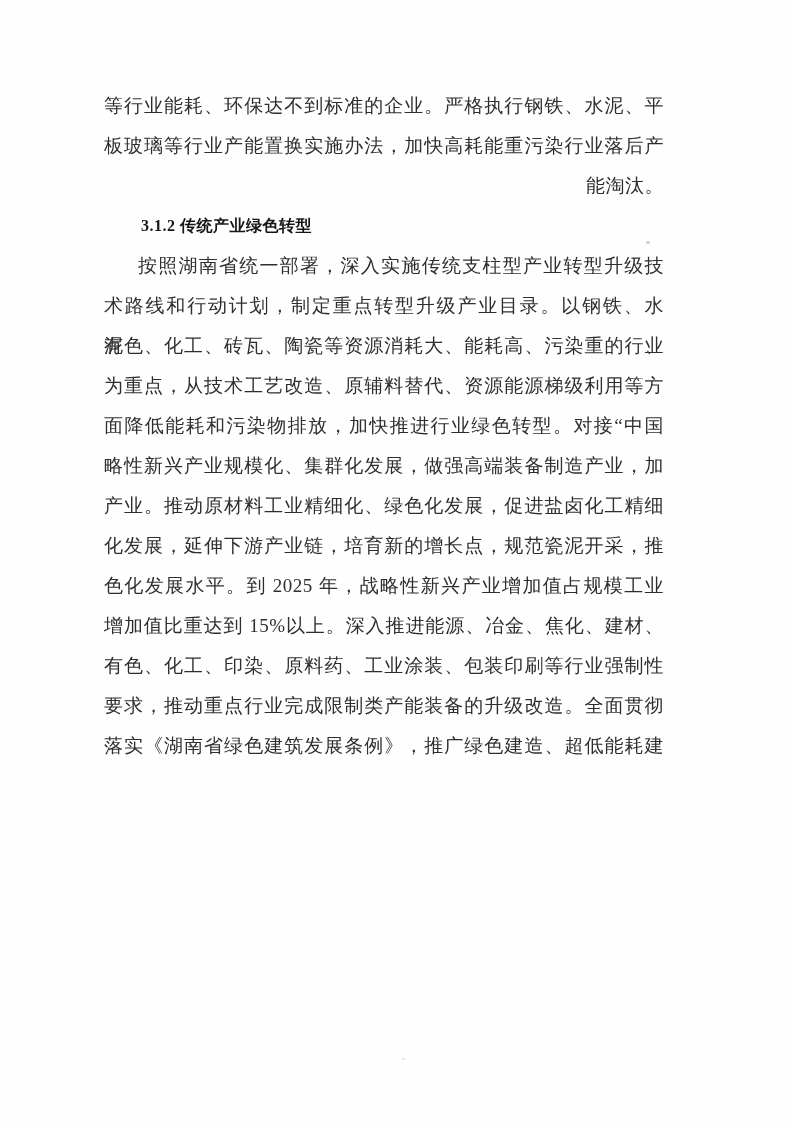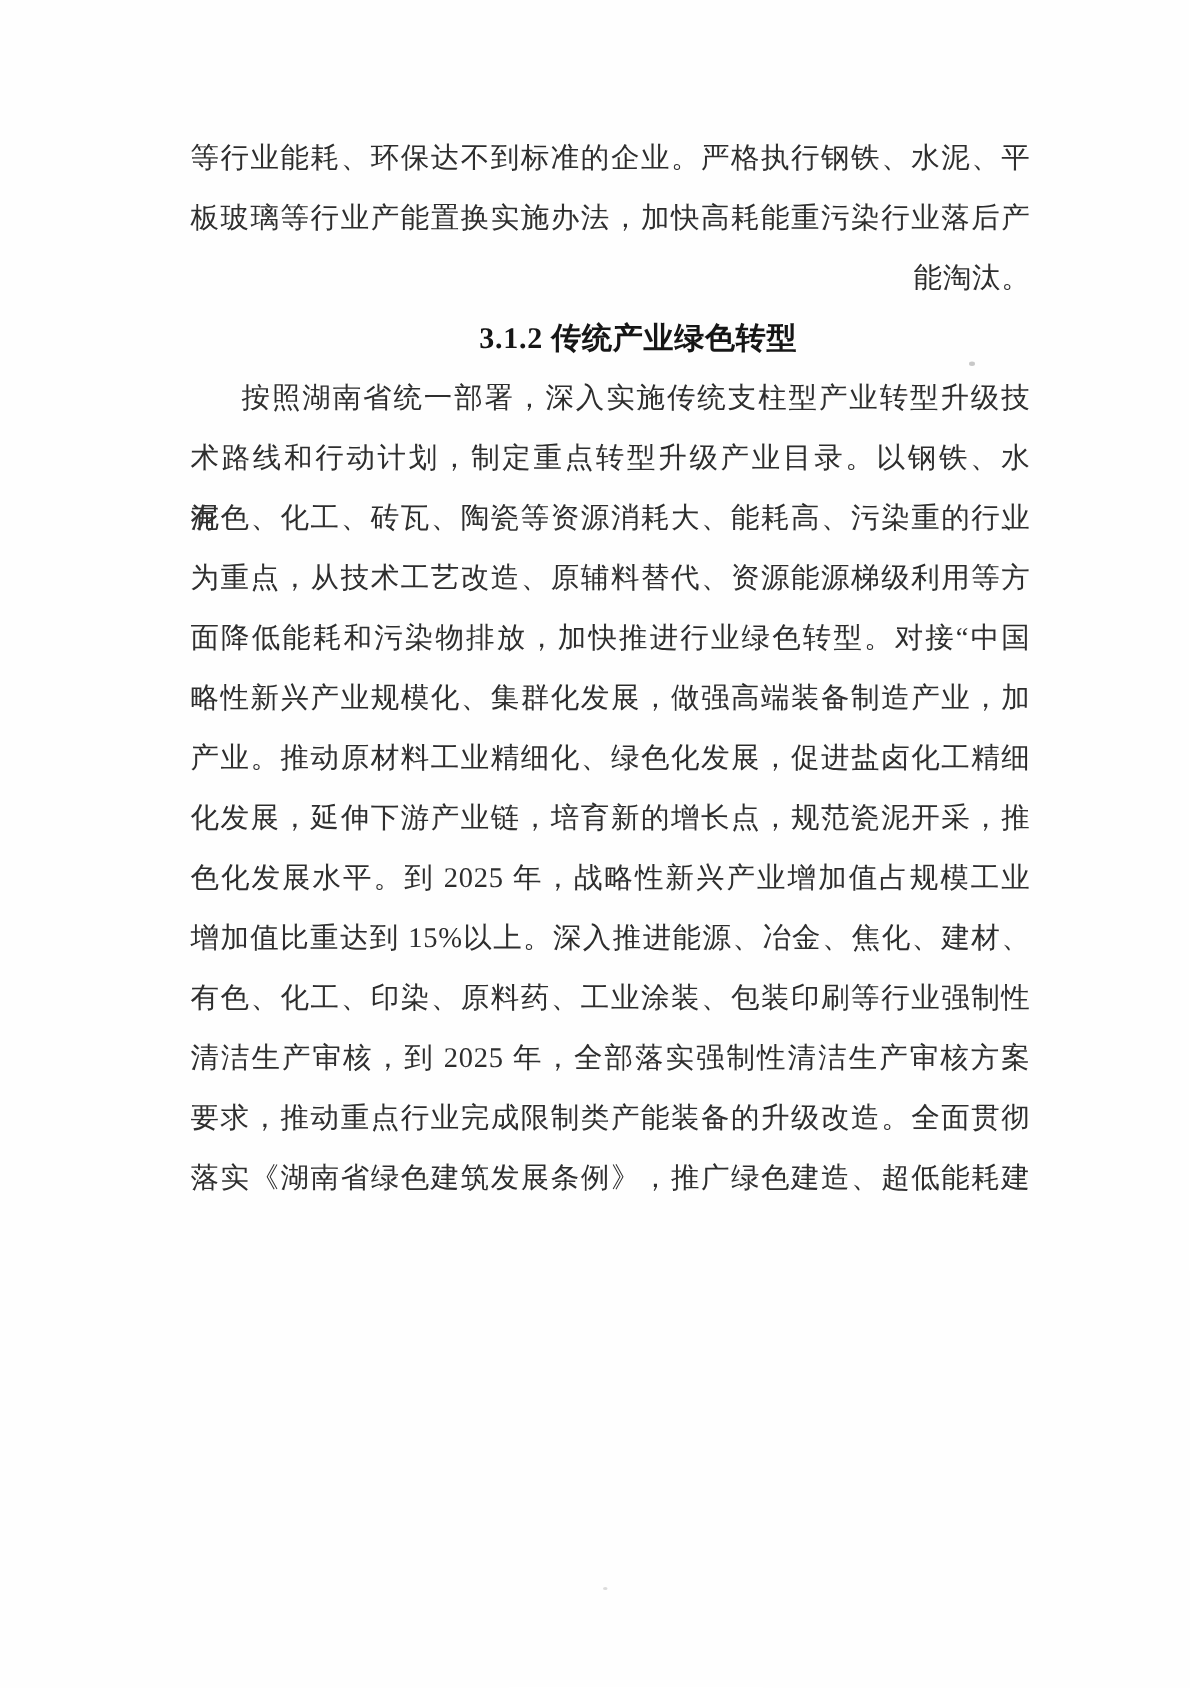--- a/index.html
+++ b/index.html
@@ -10,21 +10,21 @@
   .page {
     position: relative;
     width: 793px;
     height: 1125px;
     background: #fefefe;
     overflow: hidden;
     font-family: "Liberation Serif", "DejaVu Serif", serif;
   }
   .text-block {
     position: absolute;
-    left: 127px;
+    left: 104px;
     top: 86px;
     width: 560px;
   }
   .line {
     height: 40px;
     line-height: 40px;
     font-size: 19px;
     color: #2e2e2e;
     letter-spacing: 0.5px;
     white-space: nowrap;
@@ -37,23 +37,23 @@
   }
   .line.p-end {
     text-align: right;
   }
   .line.p-indent {
     text-indent: 34px;
   }
   .line.heading {
     font-weight: bold;
     color: #161616;
-    font-size: 20px;
+    font-size: 16px;
     text-indent: 37px;
-    text-align: center;
+    text-align: left;
   }
   .speck {
     position: absolute;
     background: #9a9a9a;
     border-radius: 50%;
     opacity: 0.55;
   }
   .speck-1 { left: 646px; top: 241px; width: 4px; height: 3px; }
   .speck-2 { left: 402px; top: 1058px; width: 3px; height: 2px; opacity: 0.35; }
 </style>
@@ -70,19 +70,18 @@
     <div class="line just">术路线和行动计划，制定重点转型升级产业目录。以钢铁、水泥、</div>
     <div class="line just">有色、化工、砖瓦、陶瓷等资源消耗大、能耗高、污染重的行业</div>
     <div class="line just">为重点，从技术工艺改造、原辅料替代、资源能源梯级利用等方</div>
     <div class="line just">面降低能耗和污染物排放，加快推进行业绿色转型。对接“中国</div>
     <div class="line just">略性新兴产业规模化、集群化发展，做强高端装备制造产业，加</div>
     <div class="line just">产业。推动原材料工业精细化、绿色化发展，促进盐卤化工精细</div>
     <div class="line just">化发展，延伸下游产业链，培育新的增长点，规范瓷泥开采，推</div>
     <div class="line just">色化发展水平。到 2025 年，战略性新兴产业增加值占规模工业</div>
     <div class="line just">增加值比重达到 15%以上。深入推进能源、冶金、焦化、建材、</div>
     <div class="line just">有色、化工、印染、原料药、工业涂装、包装印刷等行业强制性</div>
-    <div class="line just">清洁生产审核，到 2025 年，全部落实强制性清洁生产审核方案</div>
     <div class="line just">要求，推动重点行业完成限制类产能装备的升级改造。全面贯彻</div>
     <div class="line just">落实《湖南省绿色建筑发展条例》，推广绿色建造、超低能耗建</div>
   </div>
   <div class="speck speck-1"></div>
   <div class="speck speck-2"></div>
 </div>
 
 </body></html>

